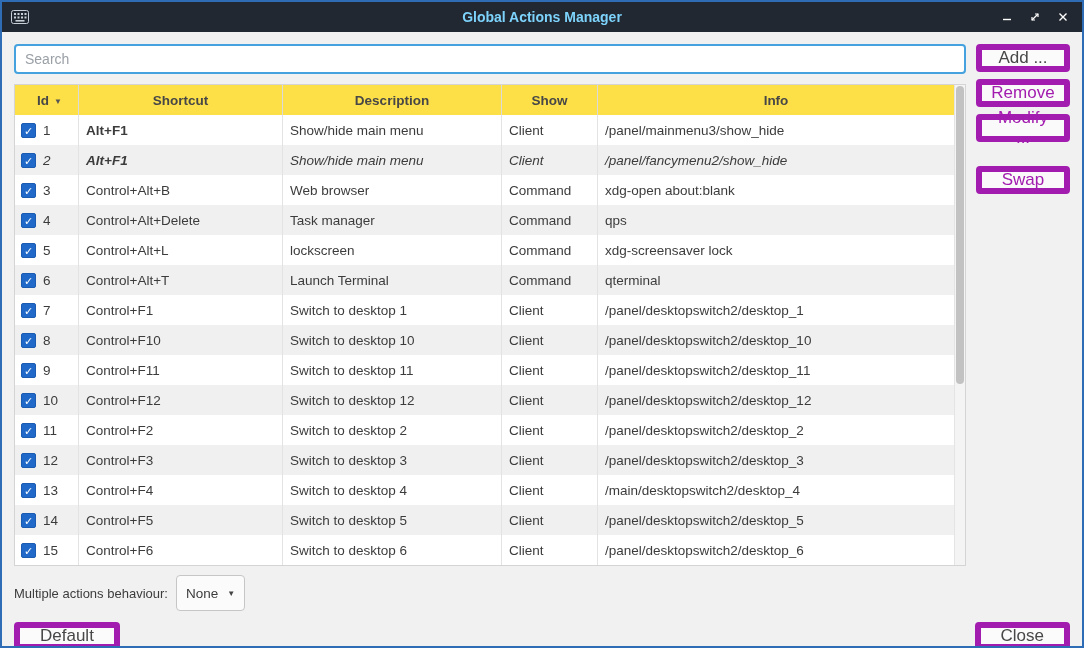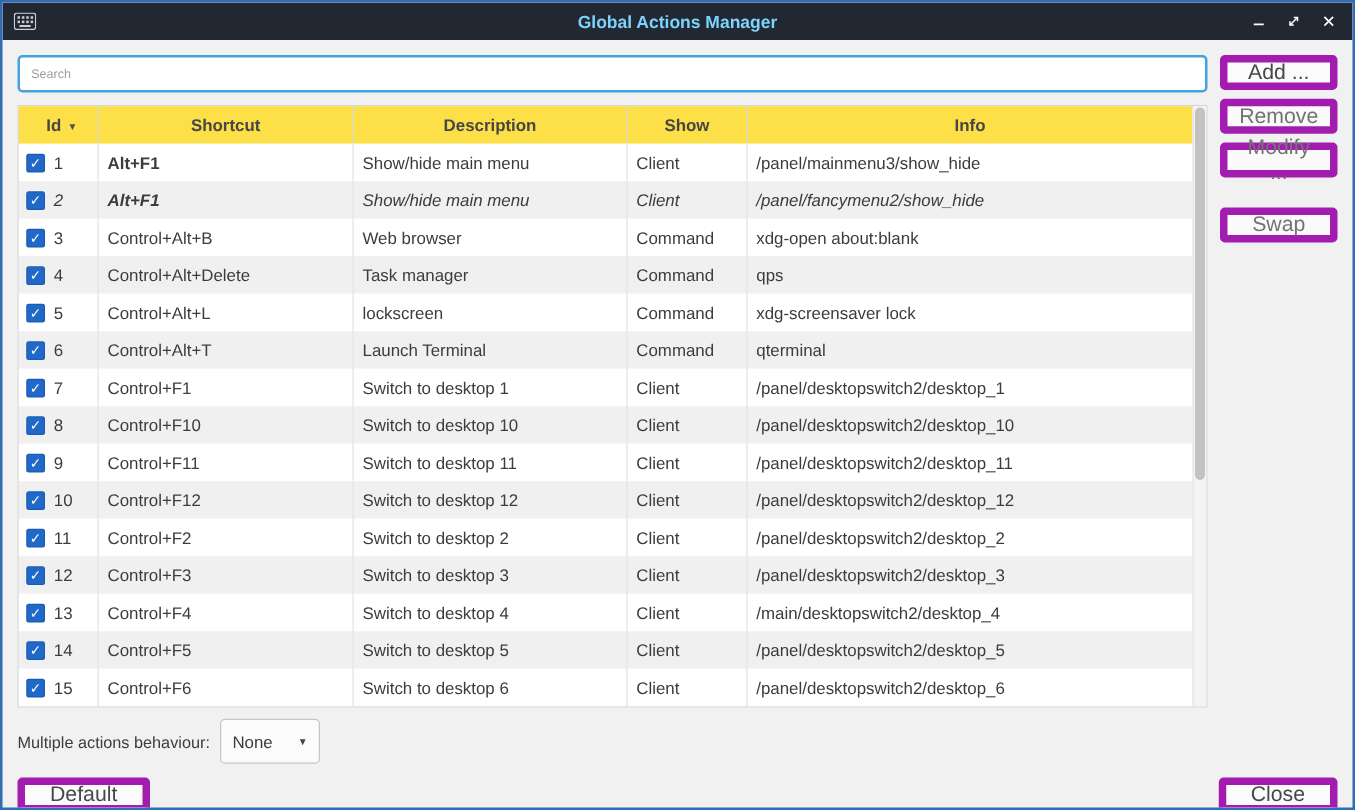--- a/index.html
+++ b/index.html
@@ -22,31 +22,31 @@
   .win-controls{margin-left:auto;display:flex;align-items:center;gap:6px;margin-right:8px;z-index:2;}
   .win-btn{width:22px;height:22px;display:flex;align-items:center;justify-content:center;cursor:default;}
   
   .content{flex:1;padding:12px 12px 12px 12px;display:flex;flex-direction:column;box-sizing:border-box;}
   .main{display:flex;gap:10px;}
   .left-col{flex:1;display:flex;flex-direction:column;min-width:0;}
   .right-col{width:94px;display:flex;flex-direction:column;gap:7px;flex-shrink:0;}
   
   .search-input{
     height:30px;box-sizing:border-box;border:2px solid #45a2de;border-radius:4px;
-    padding:0 9px;font-size:10px;font-family:inherit;color:#333;background:#fff;
+    padding:0 9px;font-size:14px;font-family:inherit;color:#333;background:#fff;
     outline:none;margin-bottom:10px;width:100%;
   }
   .search-input::placeholder{color:#9aa0a6;}
   
   .btn{
     height:28px;box-sizing:border-box;background:#fbfbfb;border:6px solid #a21caf;
     border-radius:4px;font-size:17px;font-family:inherit;color:#484848;
     display:flex;align-items:center;justify-content:center;padding:0 10px;cursor:default;
   }
-  .btn.disabled{color:#737373;background:#fafafa;}
+  .btn.disabled{color:#a21caf;background:#fafafa;}
   .gap-before{margin-top:17px;}
   
   .table-wrap{
     background:#ffffff;border:1px solid #d4d4d4;box-sizing:border-box;
     display:flex;flex-direction:row;height:482px;
   }
   .grid{flex:1;display:flex;flex-direction:column;min-width:0;}
   .thead{display:flex;height:30px;flex-shrink:0;background:#fde047;}
   .th{
     display:flex;align-items:center;justify-content:center;
@@ -80,21 +80,21 @@
   .vscroll{width:10px;background:#f4f4f4;border-left:1px solid #e4e4e4;position:relative;flex-shrink:0;}
   .vscroll-handle{
     position:absolute;top:1px;left:1px;right:1px;height:62%;
     background:#c2c2c2;border-radius:4px;
   }
   
   .behaviour-row{display:flex;align-items:center;margin-top:9px;gap:8px;}
   .behaviour-label{font-size:13px;color:#3c3c3c;}
   .combo{
     height:26px;box-sizing:border-box;background:#fbfbfb;border:1px solid #c6c6c6;
-    border-radius:4px;display:flex;align-items:center;padding:17px 9px;gap:20px;
+    border-radius:4px;display:flex;align-items:center;padding:17px 9px;gap:9px;
     font-size:13.5px;color:#3c3c3c;cursor:default;
   }
   .combo-arrow{font-size:8px;color:#444;}
   .bottom-row{display:flex;justify-content:space-between;margin-top:11px;}
   .bottom-row .btn{padding:0 20px;}
 </style>
 </head>
 <body>
 
 <div class="window">

